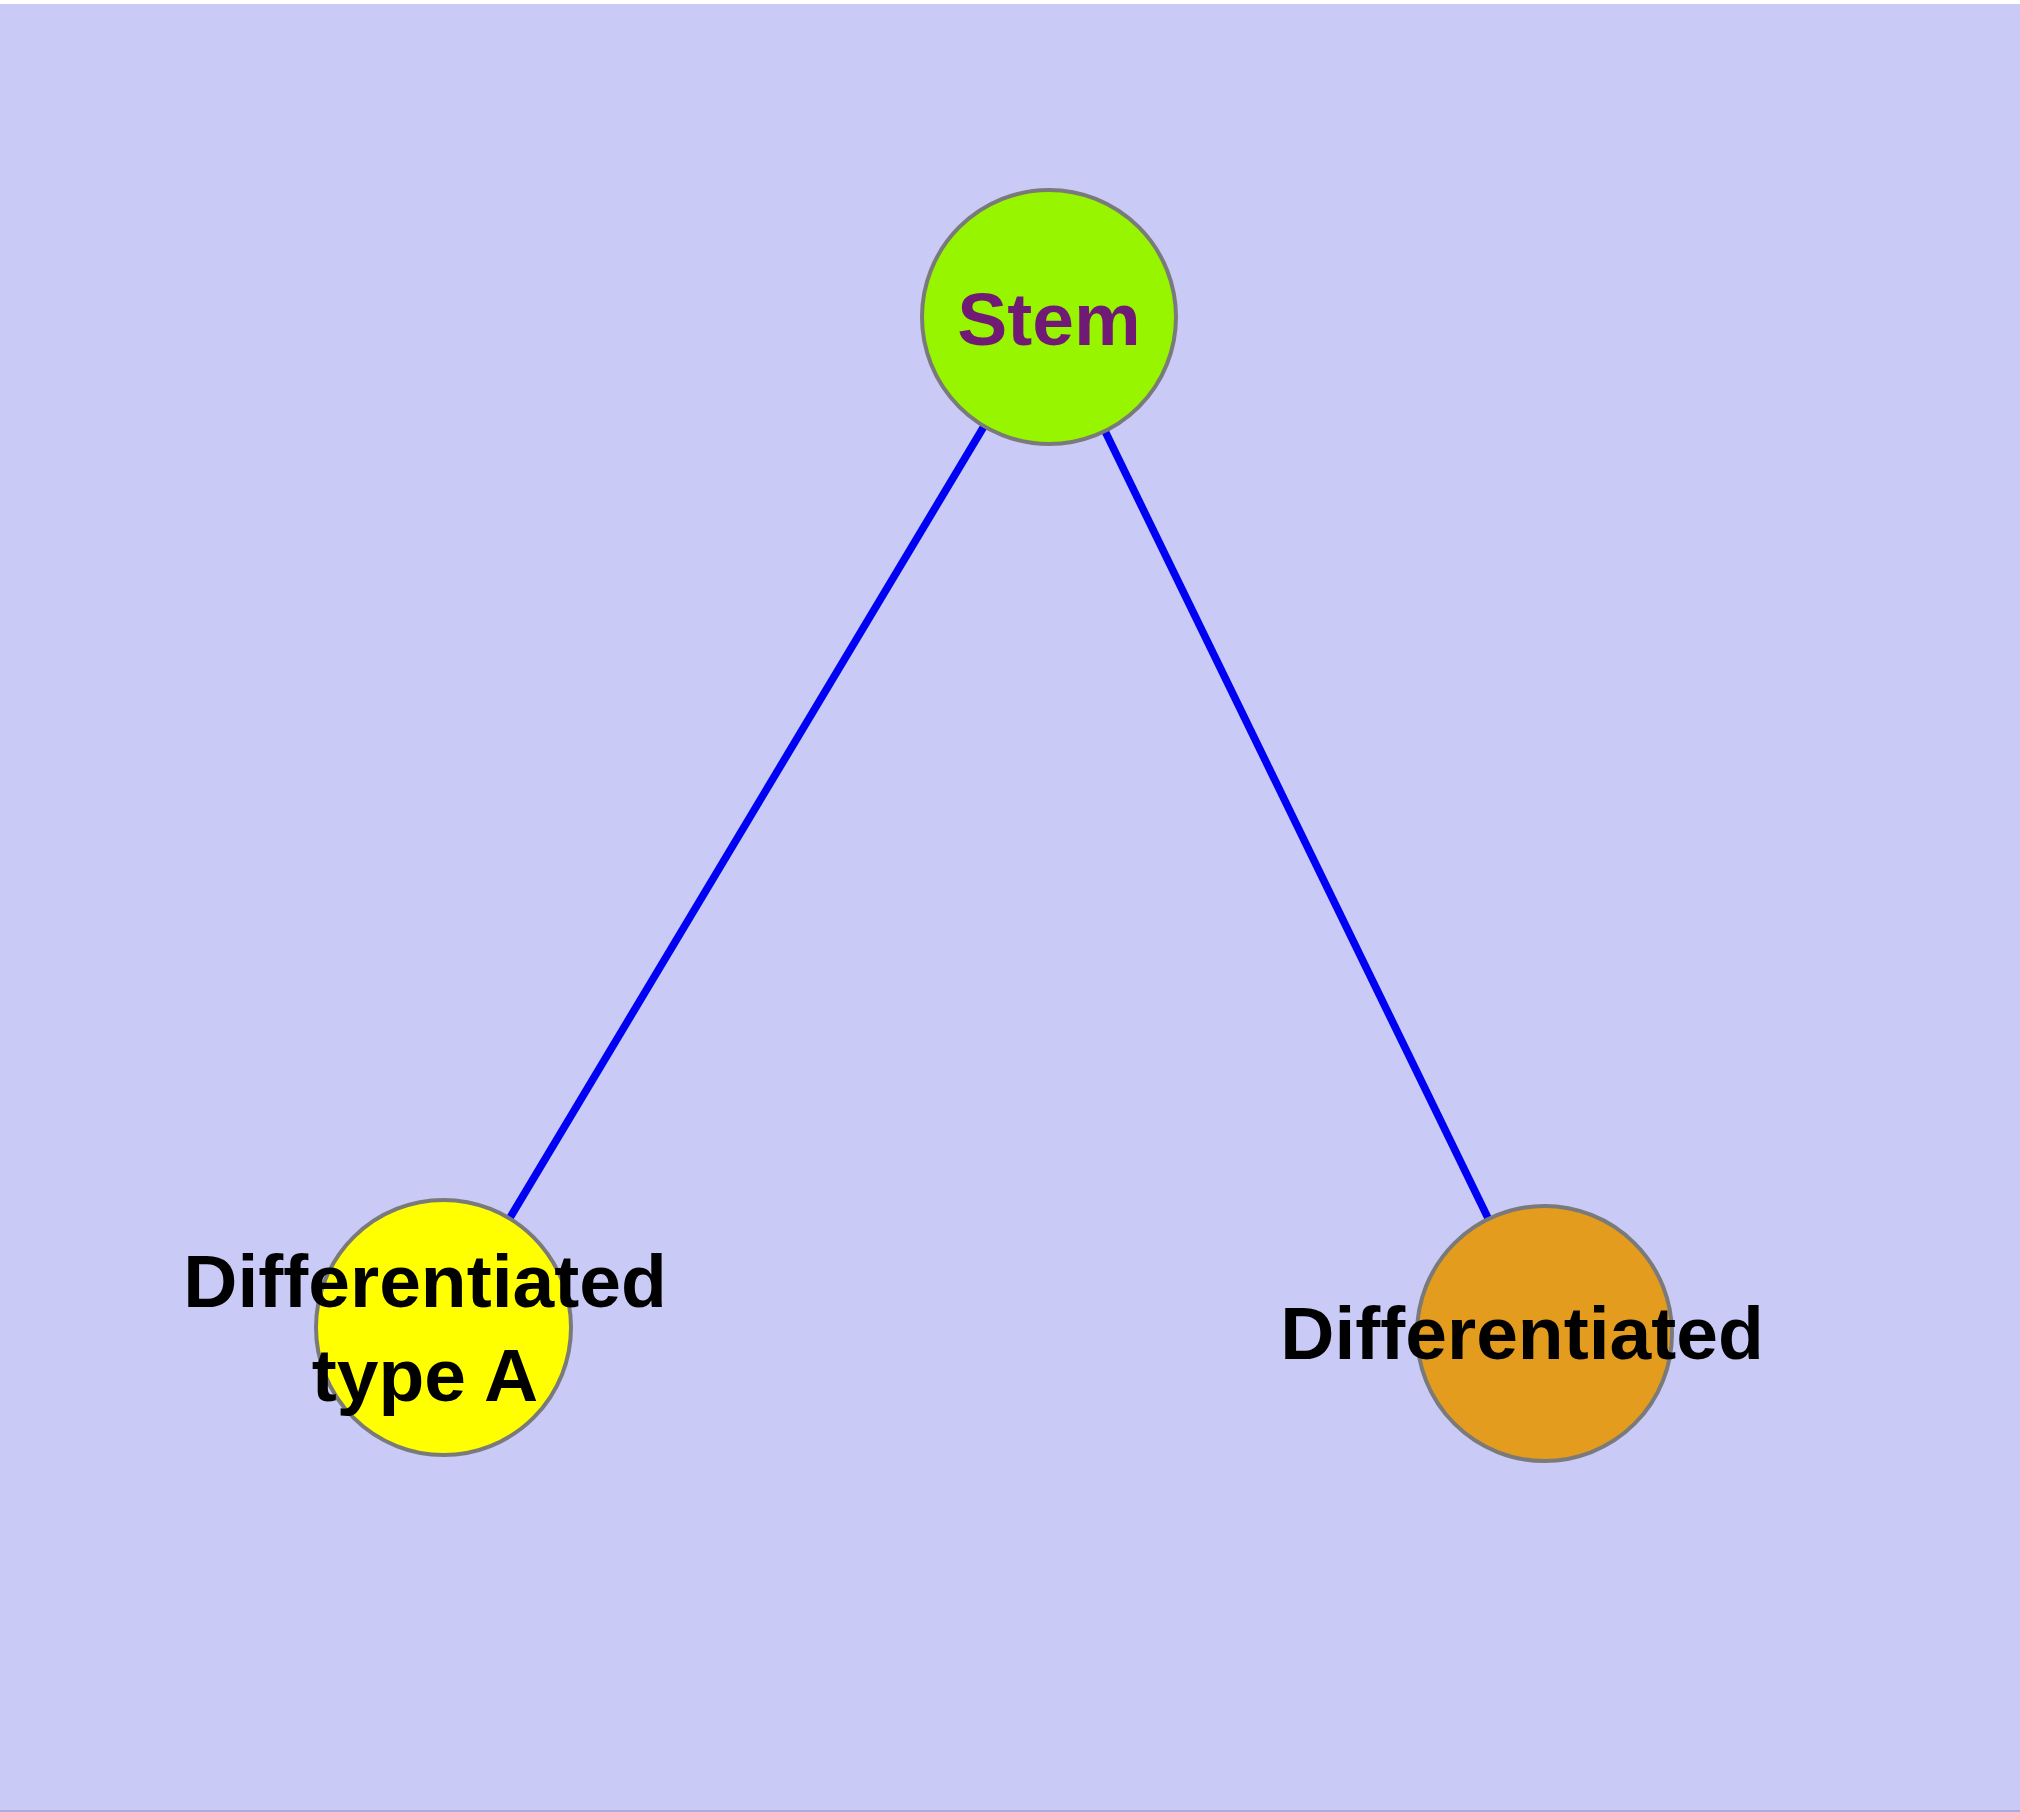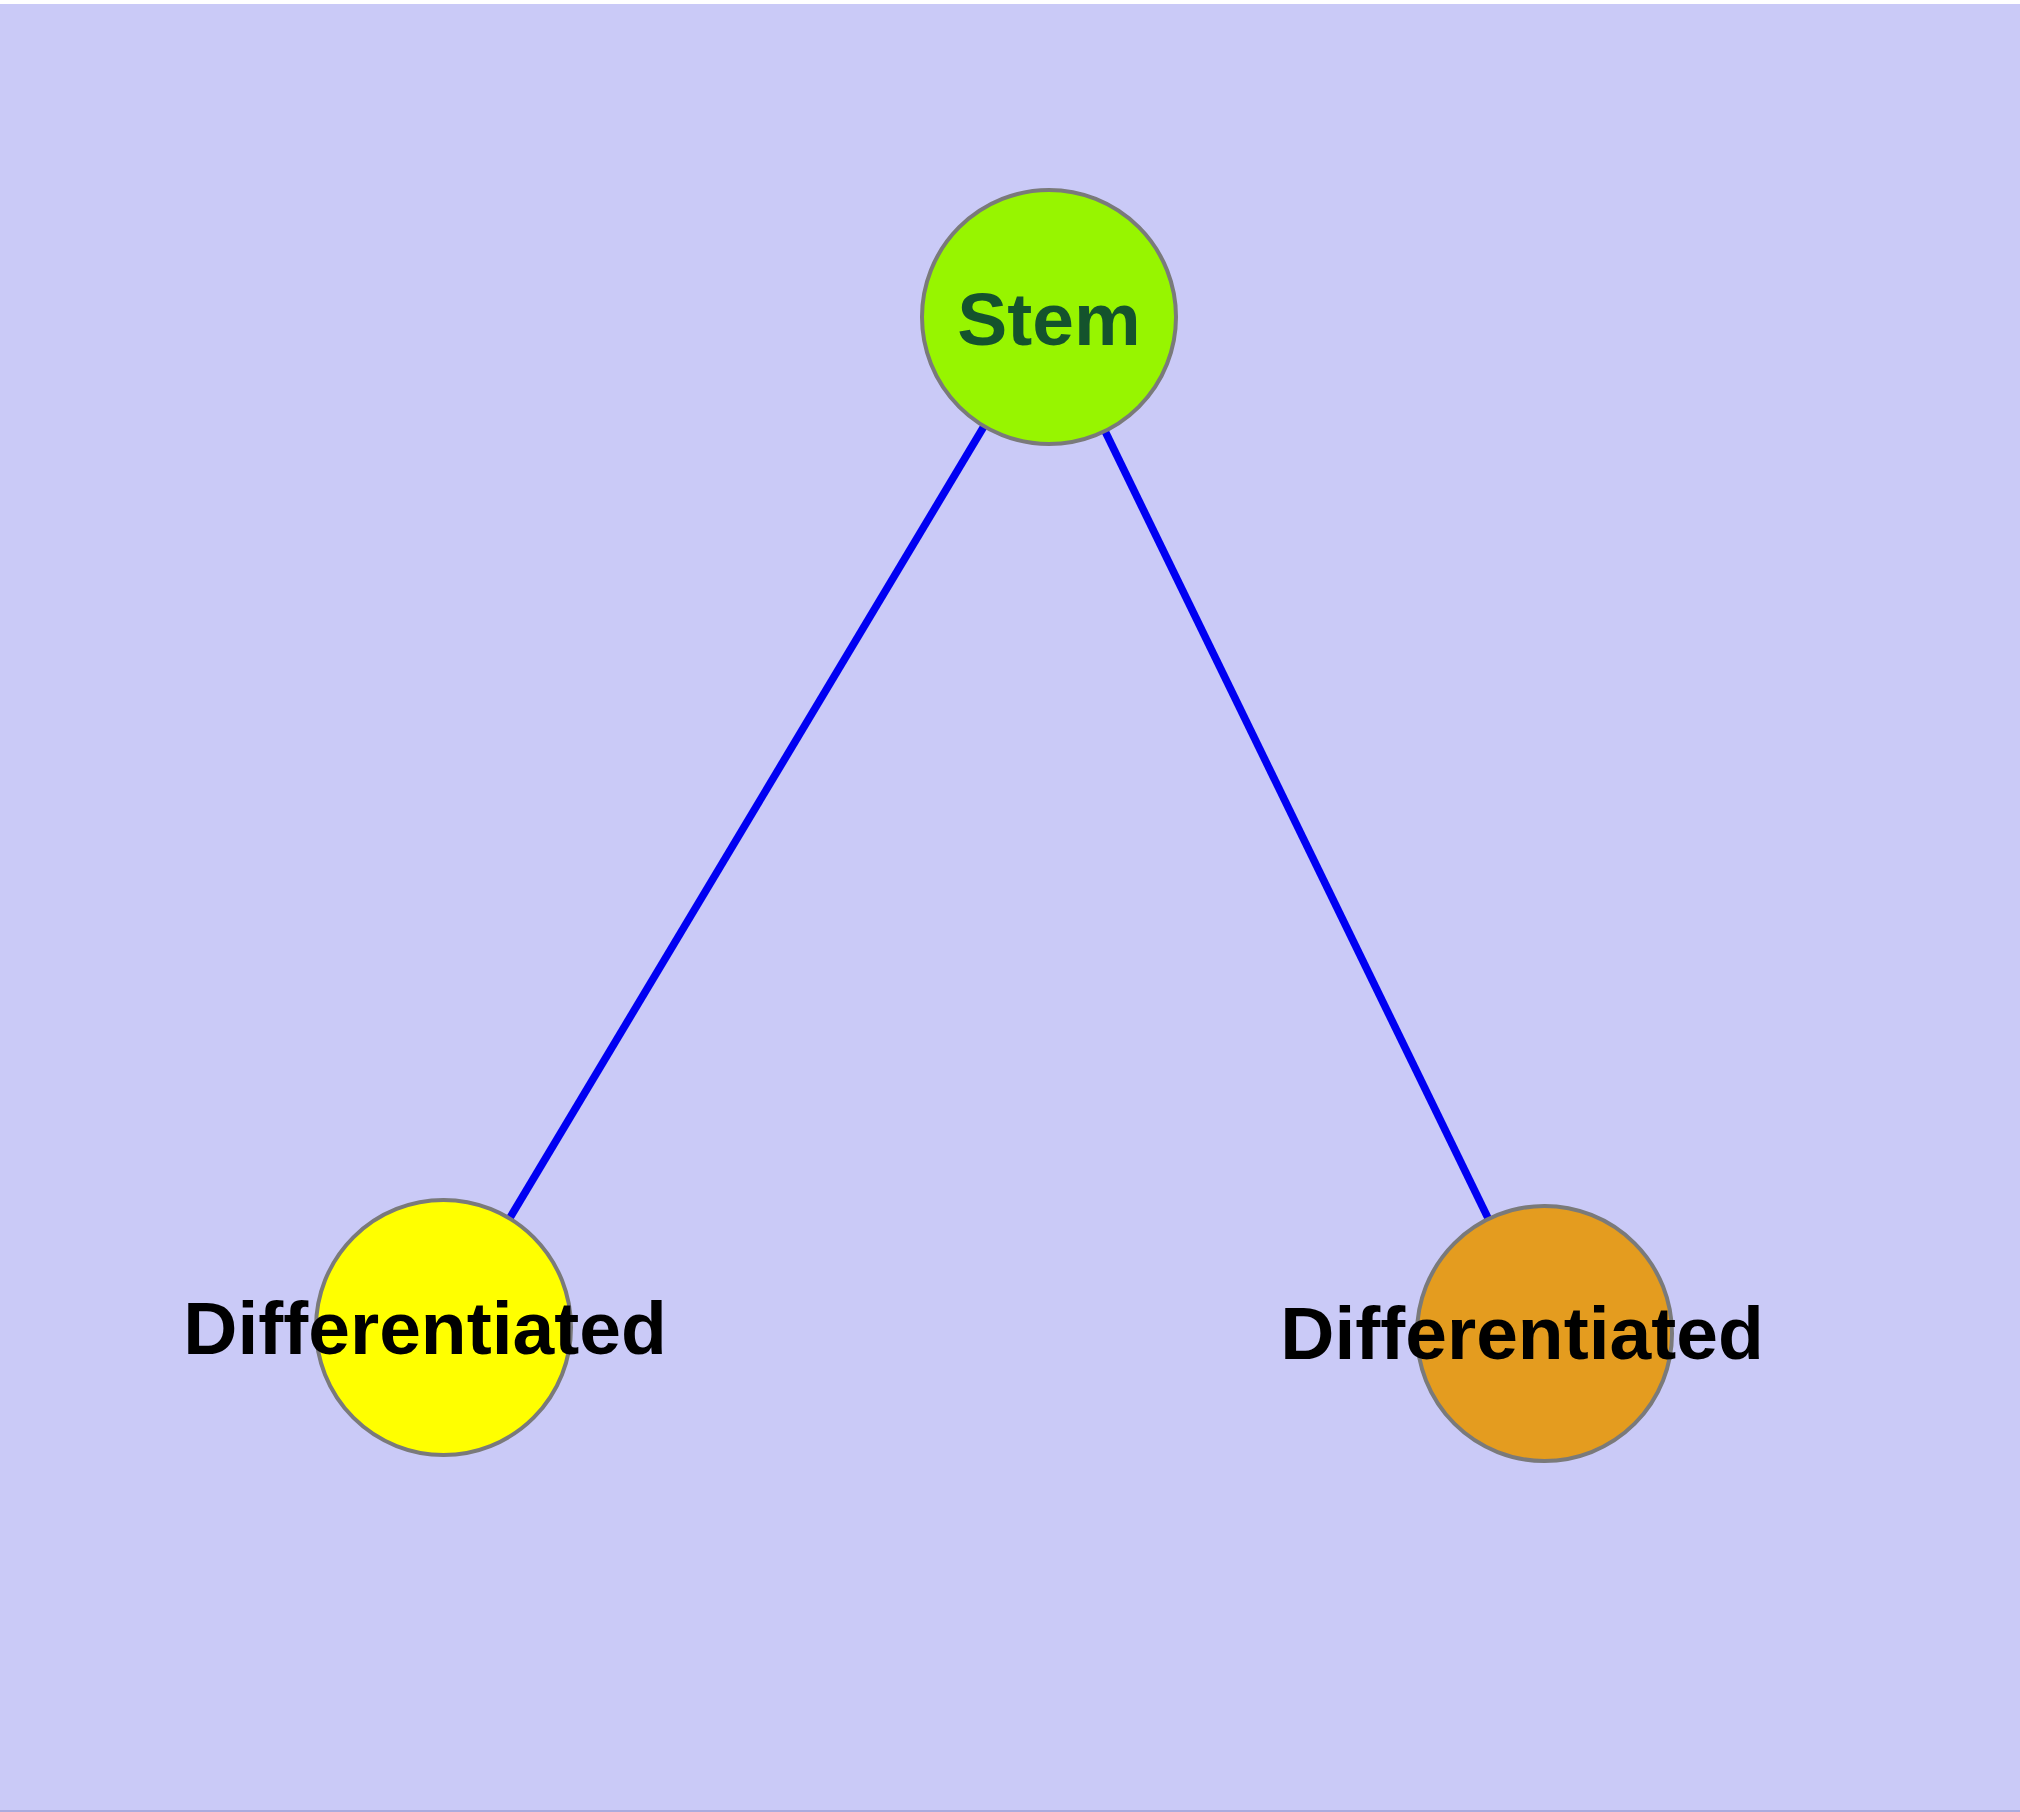--- a/index.html
+++ b/index.html
@@ -53,26 +53,27 @@
 </head>
 <body>
 
 <div class="canvas" style="background: rgb(202, 202, 247);">
   <svg class="edge-layer" viewBox="0 0 2384 2138" xmlns="http://www.w3.org/2000/svg">
       <line x1="1238" y1="374" x2="524" y2="1566" stroke="#0000F2" stroke-width="9"></line>
       <line x1="1238" y1="374" x2="1822" y2="1574" stroke="#0000F2" stroke-width="9"></line>
     </svg>
   <div class="nodes-layer">
       <div class="node" style="left: 920px; top: 188px; width: 258px; height: 258px; background: rgb(151, 245, 0); border: 4.2px solid rgb(122, 122, 122);"></div>
-      <div class="node-label" style="left: 1049px; top: 320px; color: #14532d;">
+      <div class="node-label" style="left: 1049px; top: 320px; color: #701a75;">
         <span>Stem</span>
       </div>
       <div class="node" style="left: 314px; top: 1198px; width: 259px; height: 259px; background: rgb(255, 255, 0); border: 4.2px solid rgb(122, 122, 122);"></div>
       <div class="node-label" style="left: 425px; top: 1329px; color: rgb(0, 0, 0);">
         <span>Differentiated</span>
+        <span>type A</span>
       </div>
       <div class="node" style="left: 1415px; top: 1204px; width: 259px; height: 259px; background: rgb(228, 156, 31); border: 4.2px solid rgb(122, 122, 122);"></div>
       <div class="node-label" style="left: 1522px; top: 1334px; color: rgb(0, 0, 0);">
         <span>Differentiated</span>
       </div>
     </div>
   <div class="edge-strip top" style="background: rgb(255, 255, 255);"></div>
   <div class="edge-strip bottom" style="background: rgb(171, 171, 223);"></div>
 </div>
 

